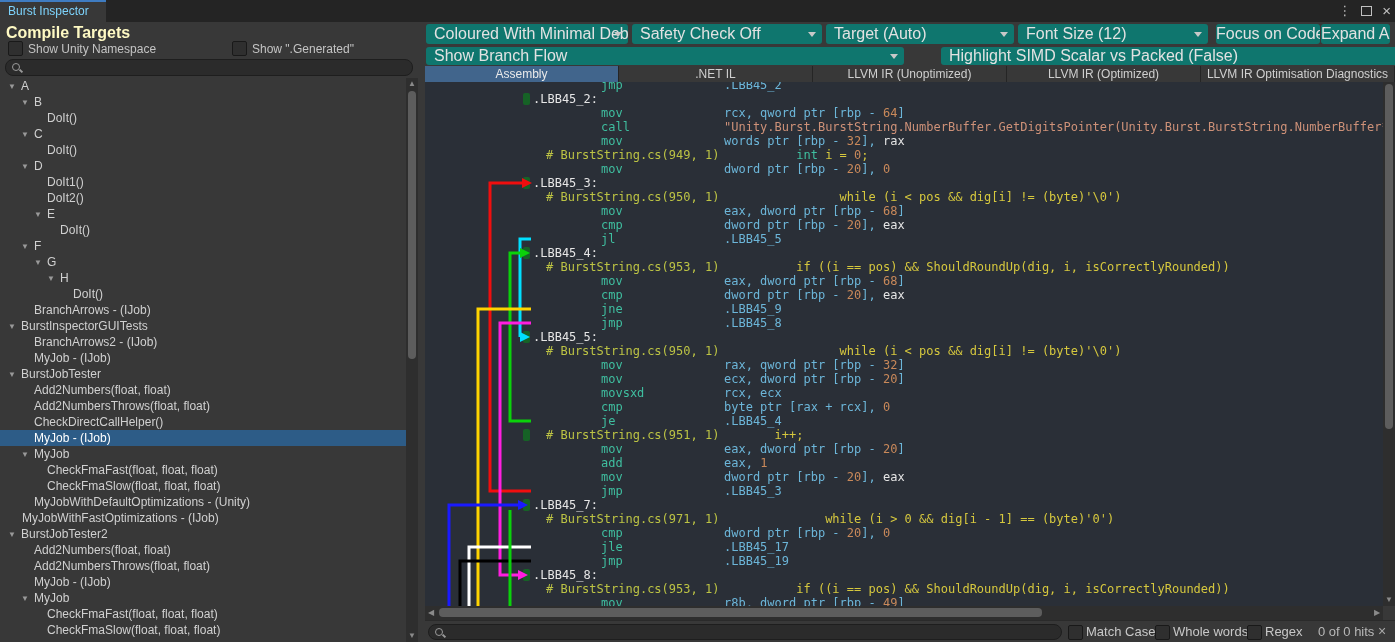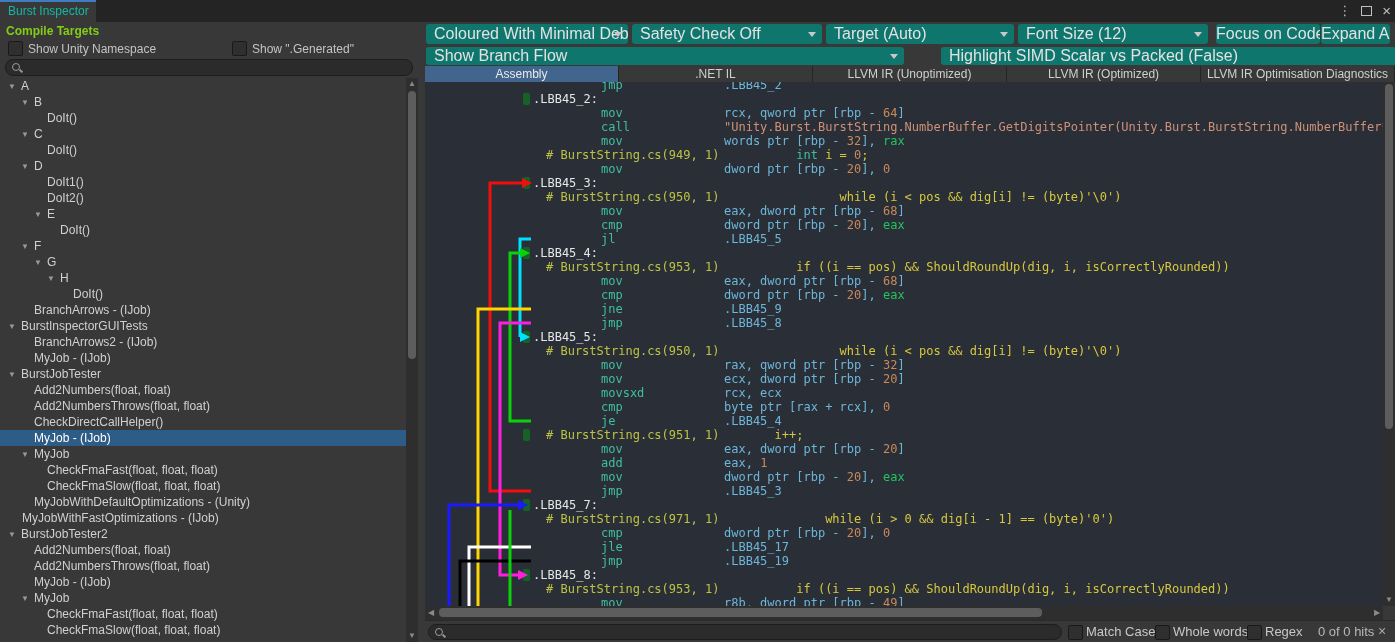--- a/index.html
+++ b/index.html
@@ -1,29 +1,29 @@
 <!DOCTYPE html>
 <html><head>
 <meta charset="utf-8">
 <style>
   html,body{margin:0;padding:0}
   body{width:1395px;height:642px;position:relative;background:#383838;
        font-family:"Liberation Sans",sans-serif;overflow:hidden;color:#d0d0d0;-webkit-font-smoothing:antialiased}
   
   .topbar{position:absolute;left:0;top:0;width:1395px;height:22px;background:#242424}
-  .wintab{position:absolute;left:0;top:0;width:96px;height:22px;background:#383838;
-          border-top:2px solid #3f7cc1;box-sizing:border-box;font-size:12px;color:#14b8a6;
+  .wintab{position:absolute;left:0;top:0;width:106px;height:22px;background:#383838;
+          border-top:2px solid #3f7cc1;box-sizing:border-box;font-size:12px;color:#7dd3fc;
           line-height:19px;padding-left:8px}
   .winicons{position:absolute;right:4px;top:0;height:22px;display:flex;align-items:center;gap:10px}
   .menu-dots{color:#bdbdbd;font-size:13px;line-height:22px}
   .maxbox{width:9px;height:8px;border:1px solid #c0c0c0;display:inline-block}
   .closex{color:#c0c0c0;font-size:15px;line-height:20px}
   
   .leftpanel{position:absolute;left:0;top:22px;width:420px;height:620px;background:#383838}
-  .lp-heading{position:absolute;left:6px;top:2px;font-size:12px;font-weight:bold;color:#84cc16}
+  .lp-heading{position:absolute;left:6px;top:2px;font-size:16px;font-weight:bold;color:#fef9c3}
   .cb{position:absolute;top:0;width:13px;height:13px;background:#2f2f2f;border:1px solid #191919;border-radius:2px}
   .cbrow{position:absolute;left:0;top:19px;width:420px;height:16px;font-size:12px;color:#c4c4c4}
   .cbrow .lbl{position:absolute;top:1px}
   .searchpill{position:absolute;left:5px;top:37px;width:406px;height:15px;background:#2b2b2b;
               border:1px solid #1e1e1e;border-radius:8px}
   .mag{position:absolute;left:6px;top:3px;width:6px;height:6px;border:1px solid #9a9a9a;border-radius:50%}
   .mag::after{content:'';position:absolute;width:4px;height:2px;background:#9a9a9a;
               transform:rotate(45deg);right:-4px;bottom:-2px}
   .pillinput{position:absolute;left:16px;top:0;width:calc(100% - 20px);height:100%;background:transparent;
              border:none;outline:none;color:#d8d8d8;font-size:12px;font-family:"Liberation Sans",sans-serif}
@@ -54,21 +54,21 @@
   
   .code{position:absolute;left:0;top:60px;width:958px;height:524px;background:#2a2f37;overflow:hidden}
   .lines{position:absolute;left:0;top:-4px;right:0}
   .cl{position:relative;height:14px;font-family:"DejaVu Sans Mono",monospace;font-size:12px;
       line-height:14px;white-space:pre}
   .mk{position:absolute;left:98px;top:1px;width:7px;height:12px;background:#166226;border-radius:2px}
   .lab{position:absolute;left:108px;color:#e6e6e6}
   .com{position:absolute;left:121px;color:#bcc344}
   .mn{position:absolute;left:176px;color:#3fbfa0}
   .ops,.srcx{position:absolute;left:299px}
-  .c-reg{color:#6cb6d9}.c-num{color:#c9895a}.c-tan{color:#22c55e}
+  .c-reg{color:#6cb6d9}.c-num{color:#c9895a}.c-tan{color:#e5e5e5}
   .c-str{color:#ce9178}.c-kw{color:#3fbfa0}.c-src{color:#d6c83e}
   .arrowsvg{position:absolute;left:0;top:0;pointer-events:none}
   .code-vscroll{left:958px;top:60px;height:524px}
   .hscroll{position:absolute;left:0;top:584px;width:958px;height:14px;background:#2e2e2e}
   .hthumb{position:absolute;top:2px;left:14px;width:603px;height:9px;background:#5d5d5d;border-radius:4px}
   .harrow{position:absolute;top:0;width:12px;height:14px;color:#8a8a8a;font-size:8px;text-align:center;line-height:14px}
   
   .bottombar{position:absolute;left:0;top:598px;width:970px;height:22px;background:#383838;
              border-top:1px solid #2a2a2a;box-sizing:border-box;font-size:13px;color:#c8c8c8}
   .findpill{position:absolute;left:3px;top:3px;width:632px;height:14px;background:#2b2b2b;

